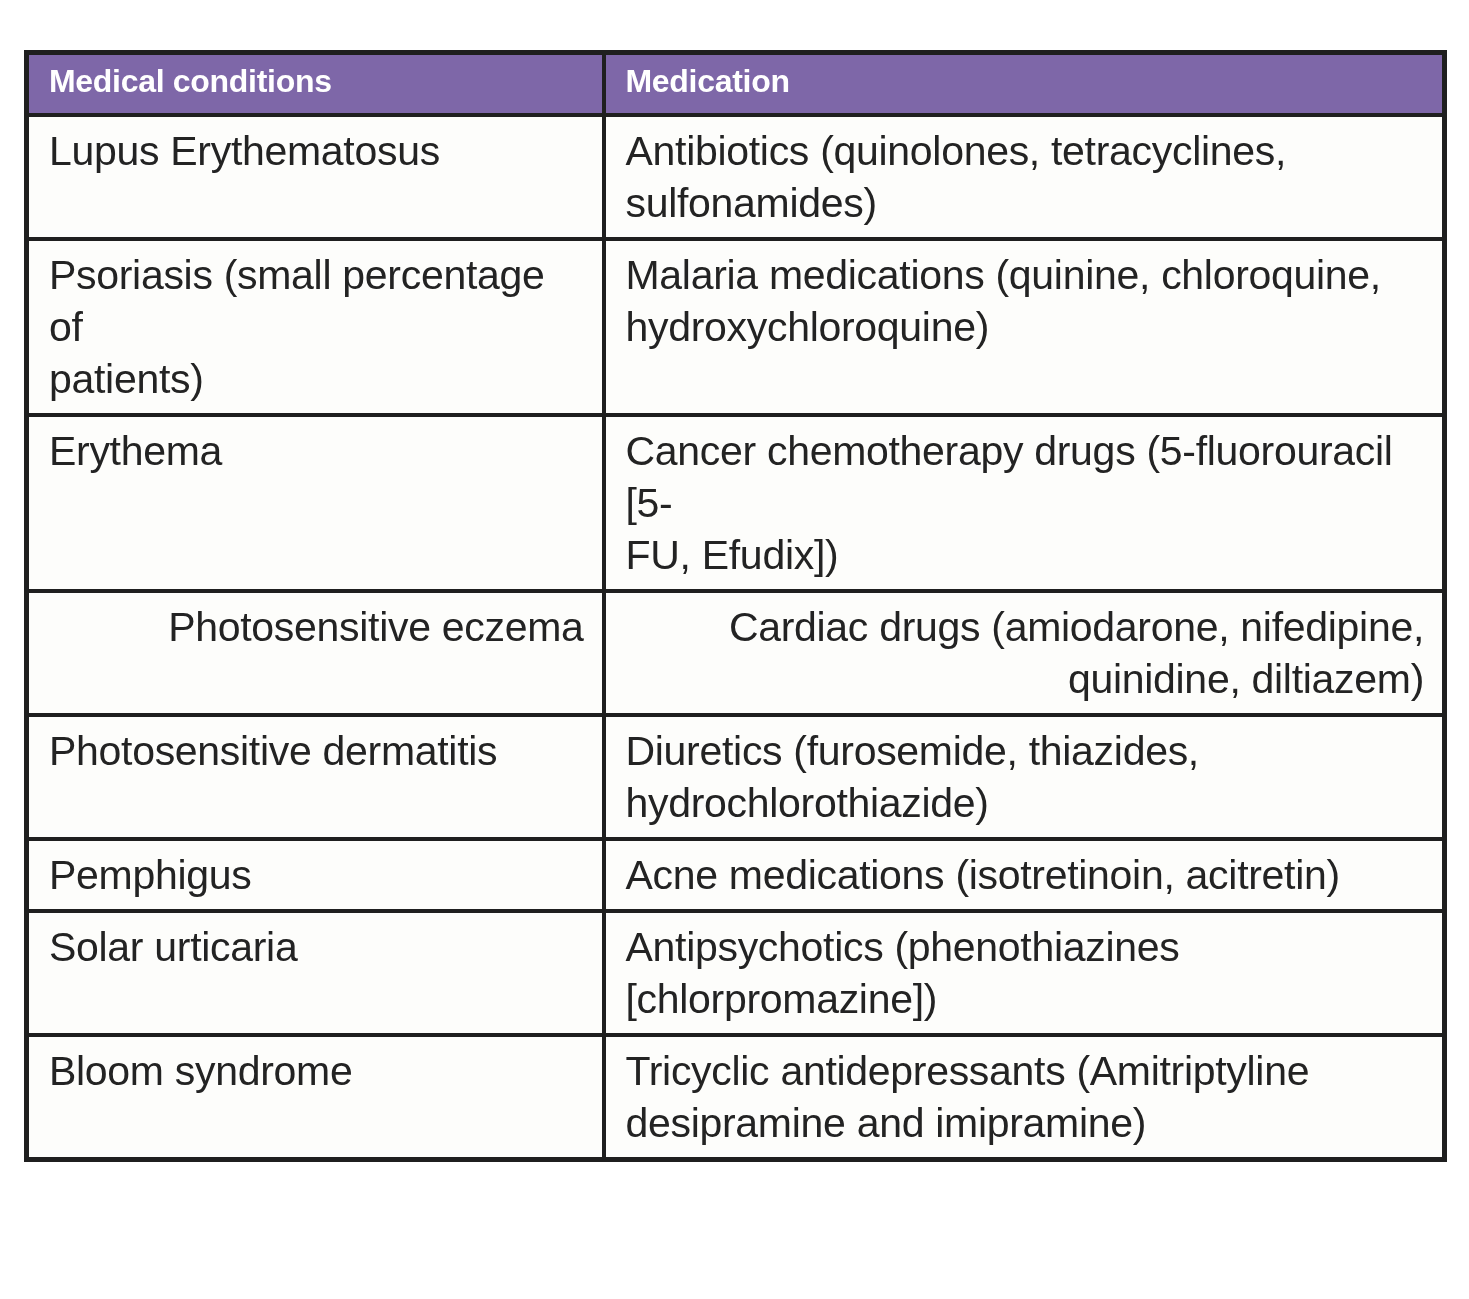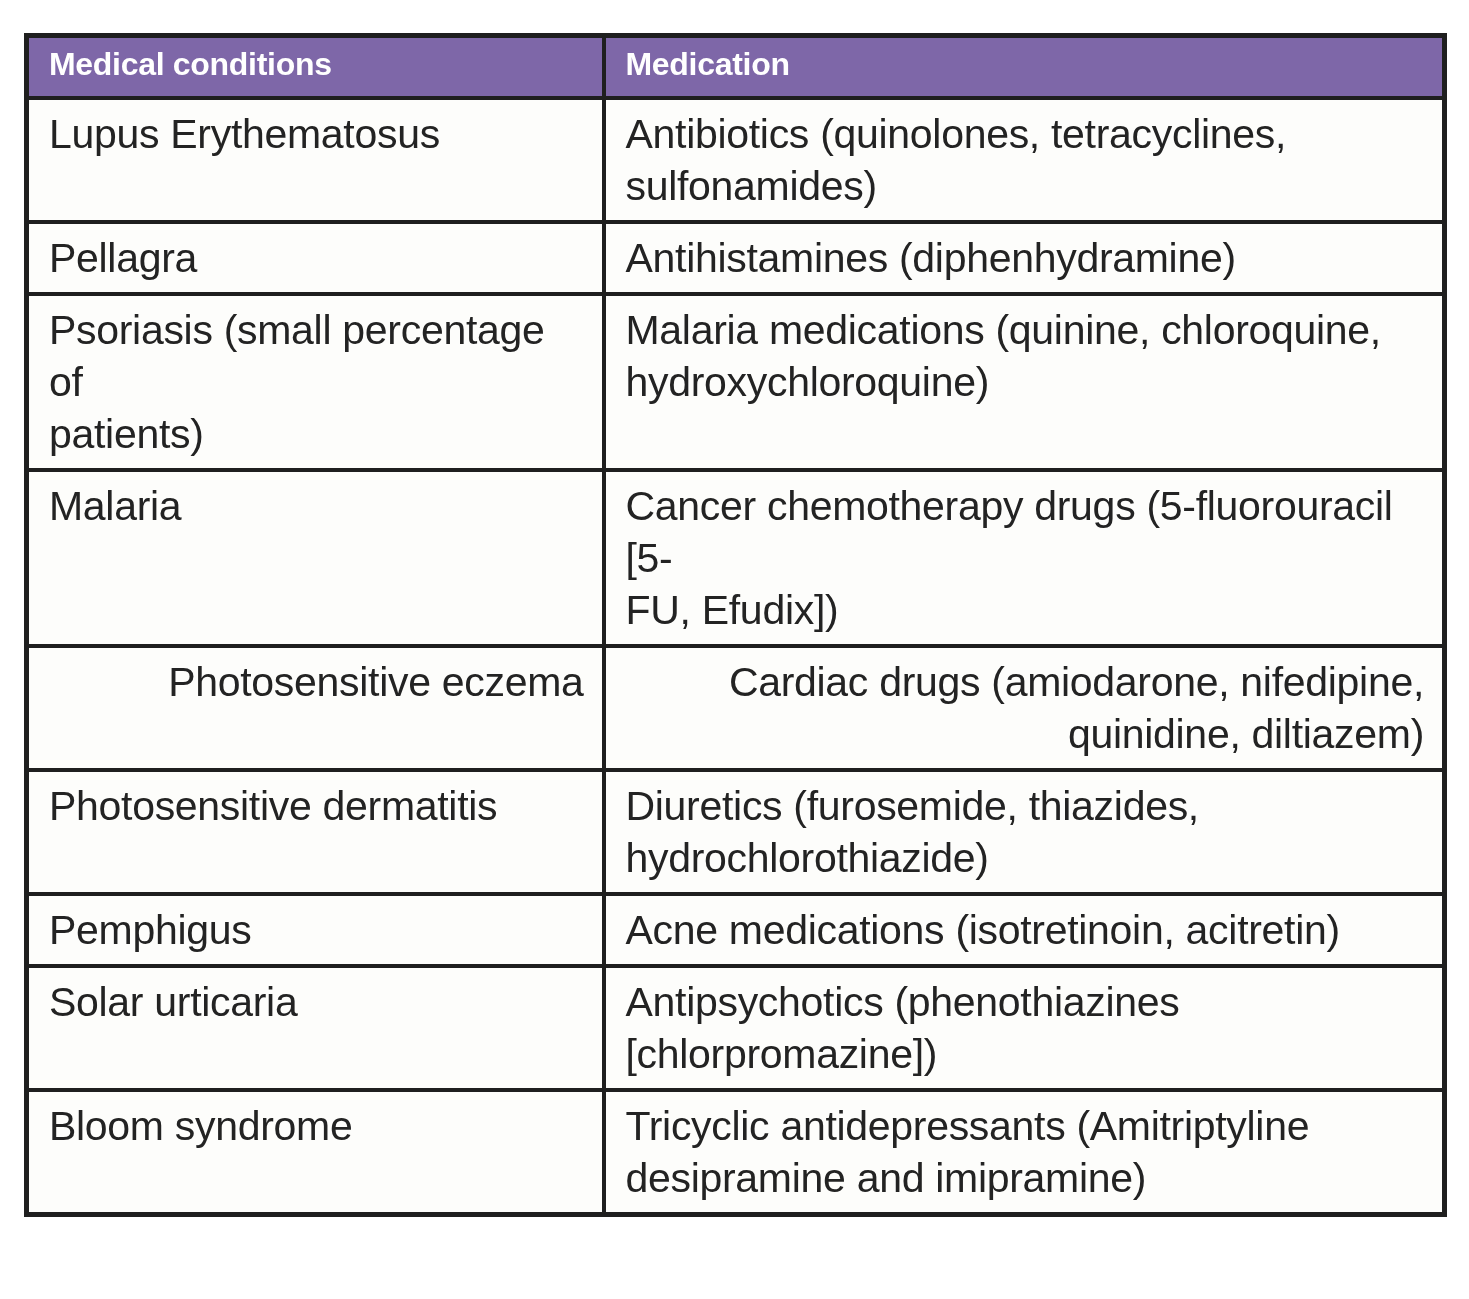--- a/index.html
+++ b/index.html
@@ -8,21 +8,21 @@
     background: #ffffff;
     width: 1469px;
     height: 1299px;
     overflow: hidden;
     font-family: "Liberation Sans", "DejaVu Sans", sans-serif;
   }
   .page {
     box-sizing: border-box;
     width: 1469px;
     height: 1299px;
-    padding: 33px 0 0 24px;
+    padding: 50px 0 0 24px;
   }
   table.med-table {
     border-collapse: collapse;
     table-layout: fixed;
     width: 1418px;
     background: #fdfdfb;
     border: 5px solid #1f1f1f;
   }
   table.med-table th,
   table.med-table td {
@@ -79,32 +79,28 @@
         <th>Medical conditions</th>
         <th>Medication</th>
       </tr>
     </thead>
     <tbody>
       <tr class="h-r0">
         <td>Lupus Erythematosus</td>
         <td>Antibiotics (quinolones, tetracyclines,
 sulfonamides)</td>
       </tr>
-      <tr class="h-r1">
-        <td>Pellagra</td>
-        <td>Antihistamines (diphenhydramine)</td>
-      </tr>
       <tr class="h-r2">
         <td>Psoriasis (small percentage of
 patients)</td>
         <td>Malaria medications (quinine, chloroquine,
 hydroxychloroquine)</td>
       </tr>
       <tr class="h-r3">
-        <td>Malaria</td>
+        <td>Erythema</td>
         <td>Cancer chemotherapy drugs (5-fluorouracil [5-
 FU, Efudix])</td>
       </tr>
       <tr class="h-r4">
         <td>Photosensitive eczema</td>
         <td>Cardiac drugs (amiodarone, nifedipine,
 quinidine, diltiazem)</td>
       </tr>
       <tr class="h-r5">
         <td>Photosensitive dermatitis</td>

